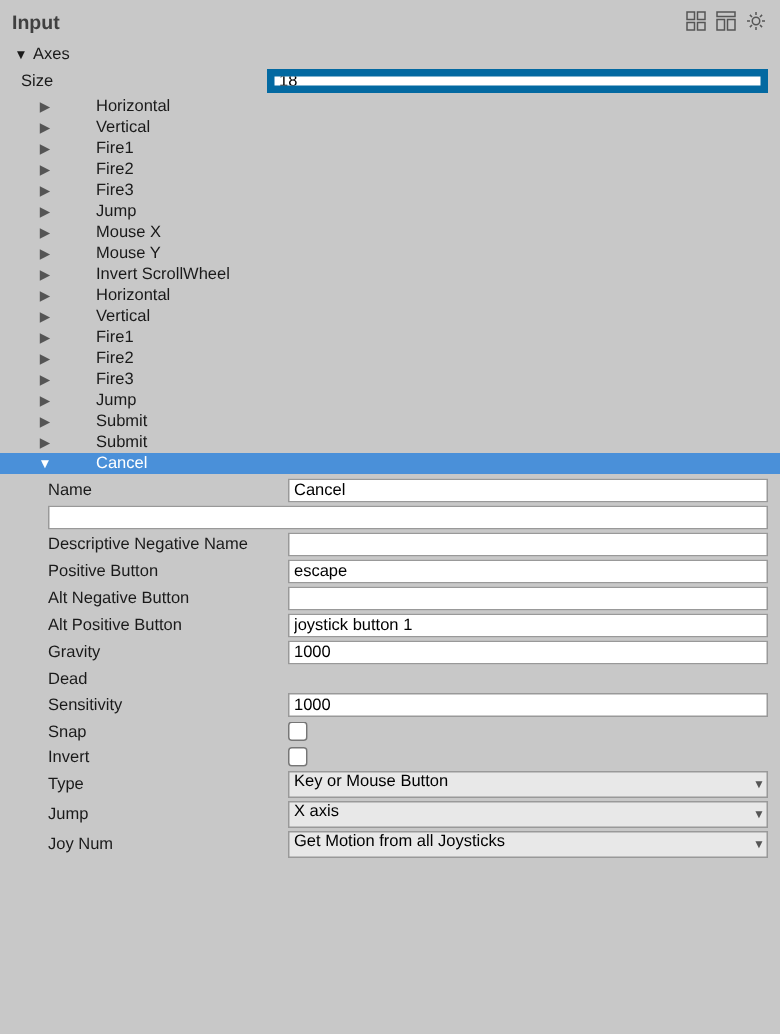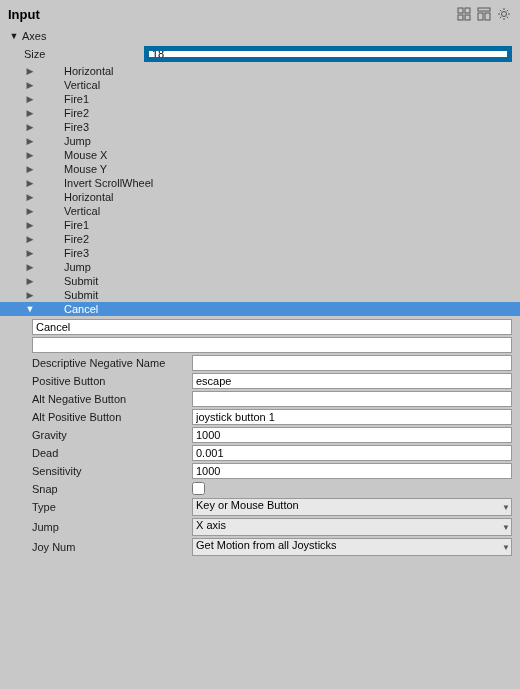--- a/index.html
+++ b/index.html
@@ -26,21 +26,21 @@
     .panel-header {
       display: flex;
       justify-content: space-between;
       align-items: center;
       padding: 6px 8px 4px 8px;
       background: #c8c8c8;
     }
     .panel-title {
       font-size: 13px;
       font-weight: bold;
-      color: #000000;
+      color: #404040;
     }
     .header-icons {
       display: flex;
       gap: 4px;
       align-items: center;
     }
     .header-icon {
       width: 16px;
       height: 16px;
       display: flex;
@@ -66,21 +66,22 @@
       height: 12px;
       display: inline-flex;
       align-items: center;
       justify-content: center;
       font-size: 9px;
       margin-right: 2px;
     }
     .axes-size-row {
       display: flex;
       align-items: center;
-      padding: 2px 8px 2px 24px;
+      padding: 2px 8px 2px 14px;
+      gap: 44px;
     }
     .axes-size-label {
       width: 120px;
       color: #1a1a1a;
     }
     .axes-size-input {
       flex: 1;
       height: 16px;
       border: 5px solid #0369a1;
       background: #fff;
@@ -277,20 +278,21 @@
       <span class="tree-item-label">Submit</span>
     </div>
 
     <div class="tree-item selected">
       <span class="arrow">▼</span>
       <span class="tree-item-label" style="color:#fff;">Cancel</span>
     </div>
 
     <div class="properties-section">
       <div class="prop-row">
+        <span class="prop-label">Name</span>
         <input class="prop-input" type="text" value="Cancel" style="">
       </div>
       <div class="prop-row">
         <input class="prop-input empty" type="text" style="">
       </div>
       <div class="prop-row">
         <span class="prop-label">Descriptive Negative Name</span>
         <input class="prop-input empty" type="text" style="">
       </div>
       <div class="prop-row">
@@ -304,28 +306,31 @@
       <div class="prop-row">
         <span class="prop-label">Alt Positive Button</span>
         <input class="prop-input" type="text" value="joystick button 1" style="">
       </div>
       <div class="prop-row">
         <span class="prop-label">Gravity</span>
         <input class="prop-input" type="text" value="1000" style="">
       </div>
       <div class="prop-row">
         <span class="prop-label">Dead</span>
-        <input class="prop-input" type="text" value="0.001" style="">
       </div>
       <div class="prop-row">
         <span class="prop-label">Sensitivity</span>
         <input class="prop-input" type="text" value="1000" style="">
       </div>
       <div class="prop-row">
         <span class="prop-label">Snap</span>
+        <input type="checkbox" class="prop-checkbox" style="">
+      </div>
+      <div class="prop-row">
+        <span class="prop-label">Invert</span>
         <input type="checkbox" class="prop-checkbox" style="">
       </div>
       <div class="prop-row">
         <span class="prop-label">Type</span>
         <div class="select-wrapper">
           <select>
             <option>Key or Mouse Button</option>
             <option>Mouse Movement</option>
             <option>Joystick Axis</option>
             <option>Window Movement</option>

